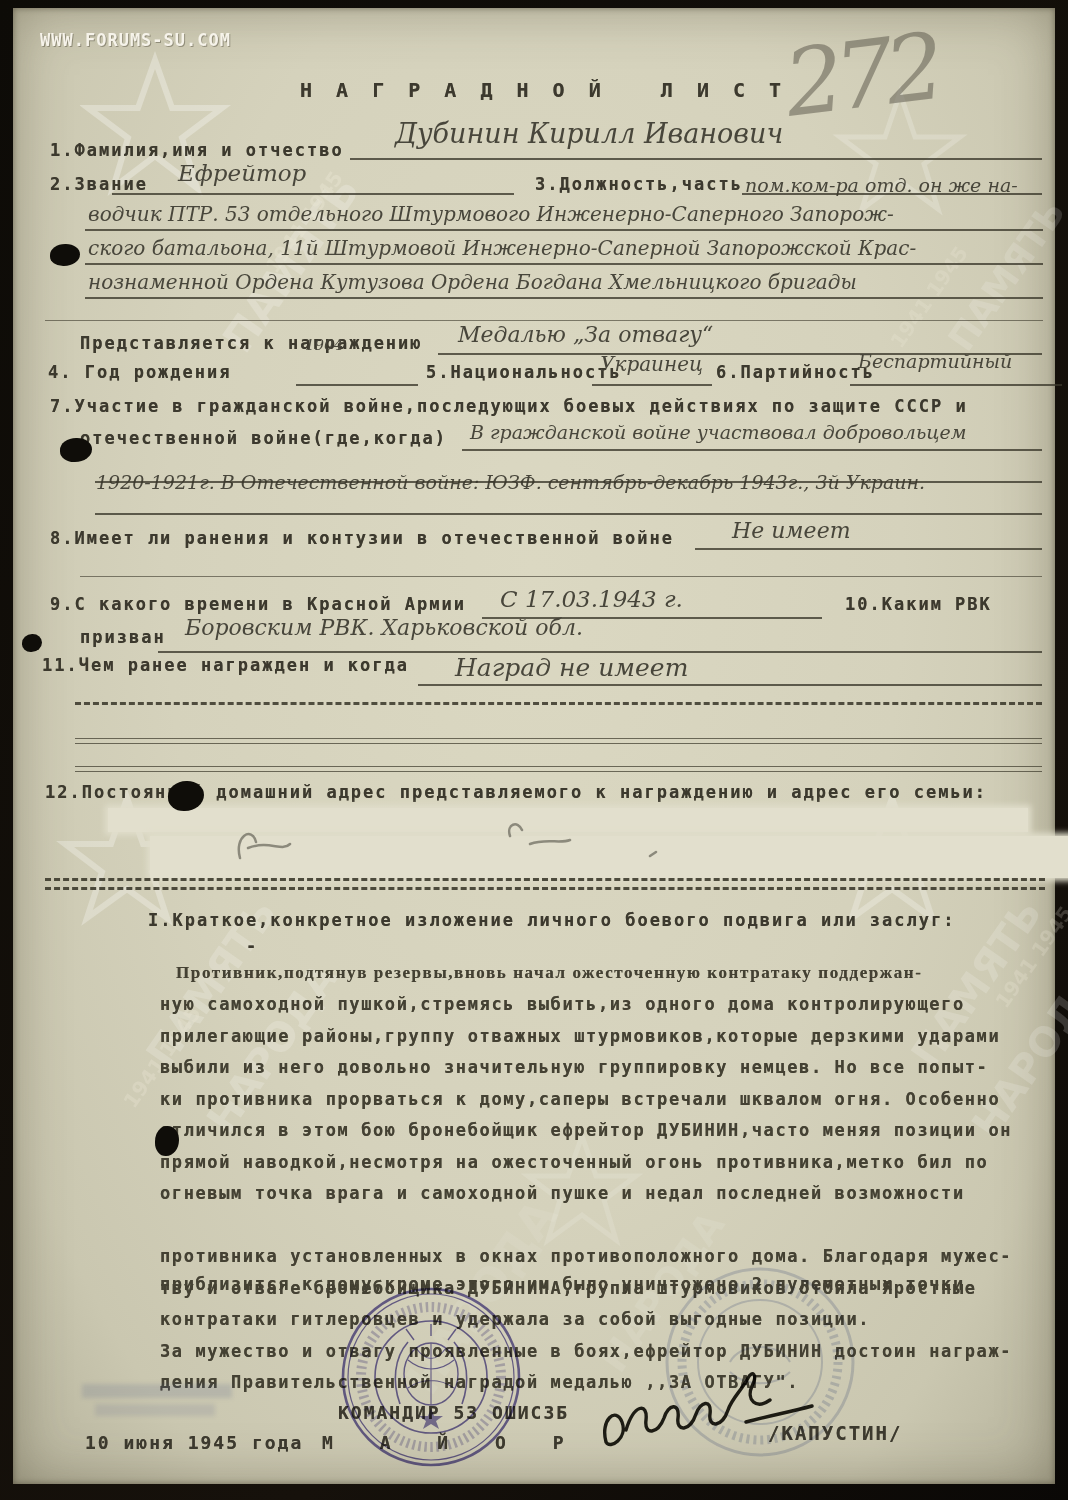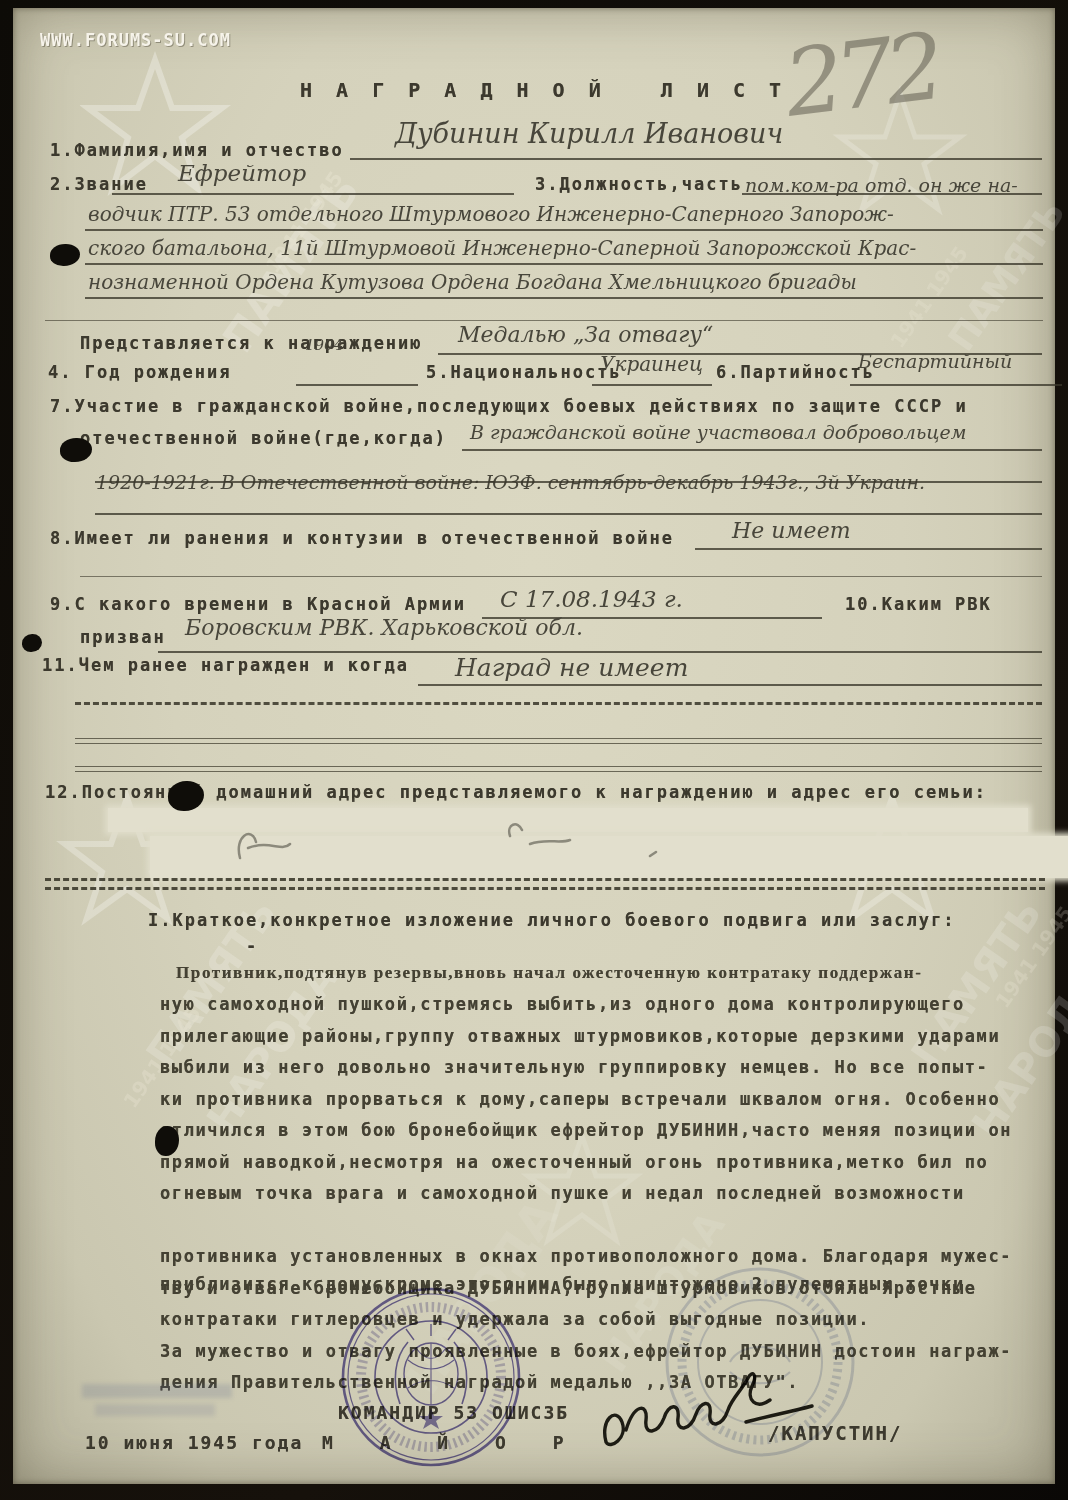--- a/index.html
+++ b/index.html
@@ -116,21 +116,21 @@
   <div class="hw" style="left:96px;top:465px;font-size:19px;margin-top:6px;">1920-1921г. В Отечественной войне: ЮЗФ. сентябрь-декабрь 1943г., 3й Украин.</div>
   <i class="rule" style="left:95px;top:481px;width:947px;"></i>
   <i class="rule" style="left:95px;top:513px;width:947px;"></i>
 
   <div class="tw" style="left:50px;top:528px;">8.Имеет ли ранения и контузии в отечественной войне</div>
   <div class="hw" style="left:732px;top:518px;font-size:22px;">Не имеет</div>
   <i class="rule" style="left:695px;top:548px;width:347px;"></i>
   <i class="rule thin" style="left:80px;top:576px;width:962px;"></i>
 
   <div class="tw" style="left:50px;top:594px;">9.С какого времени в Красной Армии</div>
-  <div class="hw" style="left:500px;top:586px;font-size:23px;">С 17.08.1943 г.</div>
+  <div class="hw" style="left:500px;top:586px;font-size:23px;">С 17.03.1943 г.</div>
   <i class="rule" style="left:482px;top:617px;width:340px;"></i>
   <div class="tw" style="left:845px;top:594px;">10.Каким РВК</div>
   <div class="tw" style="left:80px;top:627px;">призван</div>
   <div class="hw" style="left:185px;top:615px;font-size:22px;">Боровским РВК. Харьковской обл.</div>
   <i class="rule" style="left:158px;top:651px;width:884px;"></i>
 
   <div class="tw" style="left:42px;top:655px;">11.Чем ранее награжден и когда</div>
   <div class="hw" style="left:455px;top:640px;font-size:25px;margin-top:13px;">Наград не имеет</div>
   <i class="rule" style="left:418px;top:684px;width:624px;"></i>
 

